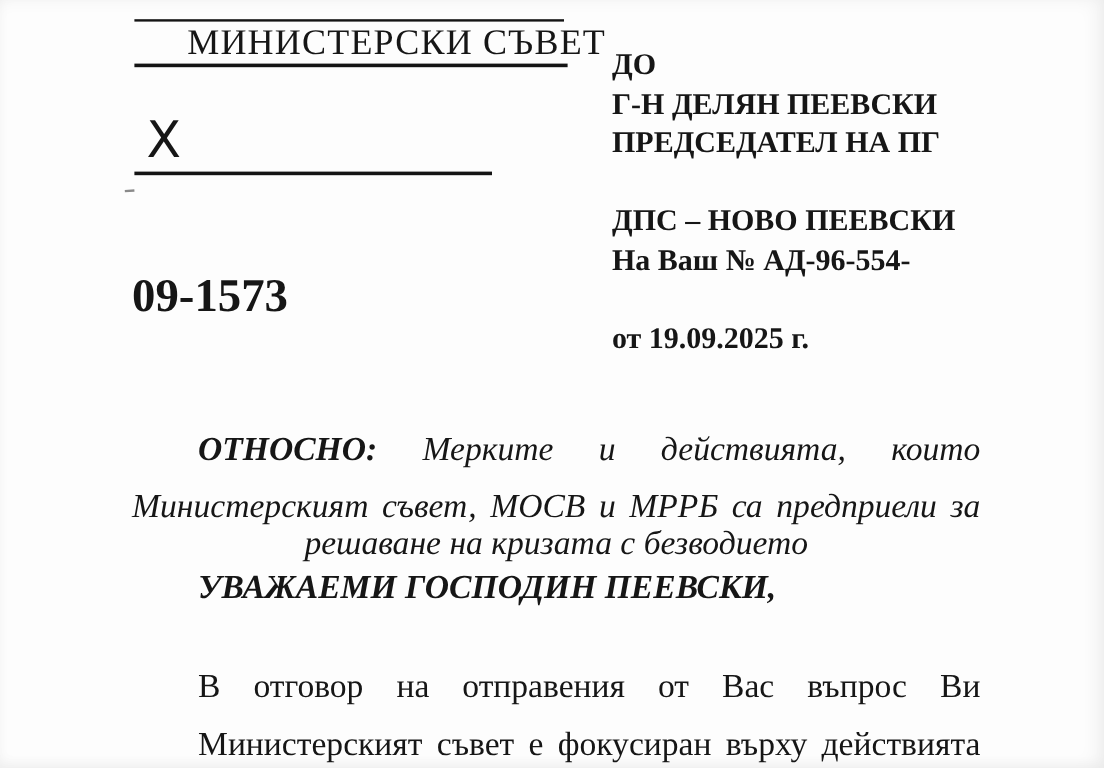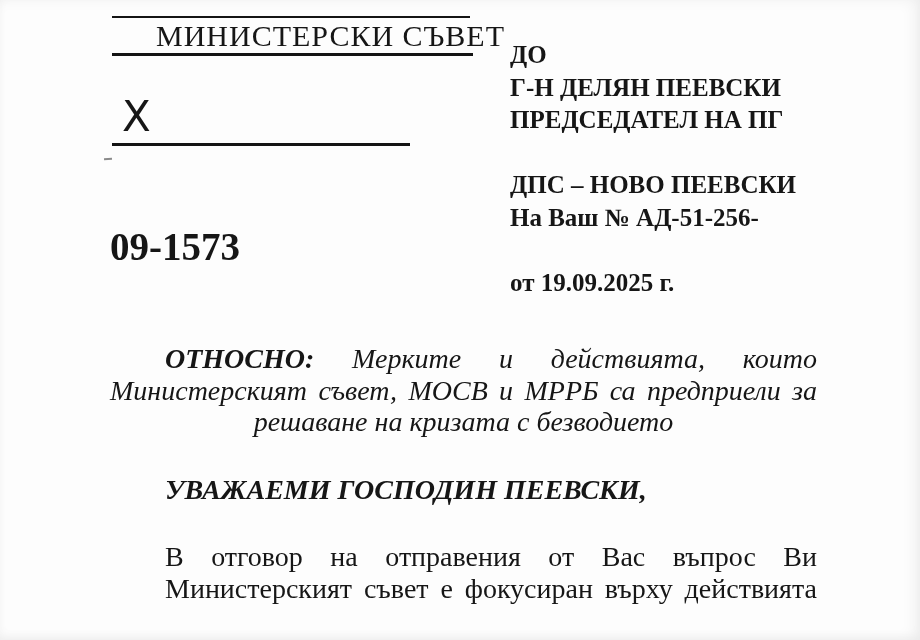--- a/index.html
+++ b/index.html
@@ -58,20 +58,21 @@
   
   .textblock {
     left: 110px; width: 707px;
     font-size: 28px;
   }
   .b-line { height: 31.5px; line-height: 31.5px; white-space: nowrap; text-align: center; }
   .jl {
     text-align: justify;
     text-align-last: justify;
     white-space: normal;
+    margin-top: 16px;
   }
   .ind { padding-left: 55px; }
   .subject { top: 343px; font-style: italic; }
   .subject .label { font-weight: bold; }
   .salutation {
     left: 110px; top: 474px;
     padding-left: 55px;
     font-size: 28px; font-weight: bold;
     line-height: 31.5px;
     white-space: nowrap;
@@ -91,21 +92,21 @@
   <div class="abs sig-x">X</div>
   <div class="abs rule" style="left:112px; top:143px; width:298px; height:3px;"></div>
   <div class="abs stray-mark"></div>
 
   <div class="abs recipient">
     <div class="r-line">ДО</div>
     <div class="r-line">Г-Н ДЕЛЯН ПЕЕВСКИ</div>
     <div class="r-line">ПРЕДСЕДАТЕЛ НА ПГ</div>
     <div class="r-line"></div>
     <div class="r-line">ДПС – НОВО ПЕЕВСКИ</div>
-    <div class="r-line">На Ваш № АД-51-256-</div>
+    <div class="r-line">На Ваш № АД-96-554-</div>
     <div class="r-line"></div>
     <div class="r-line">от 19.09.2025 г.</div>
   </div>
 
   <div class="abs ref-wrap">09-1573</div>
 
   <div class="abs textblock subject">
     <div class="b-line jl ind">
       <span class="label">ОТНОСНО:</span>
       <span>Мерките и действията, които</span>

